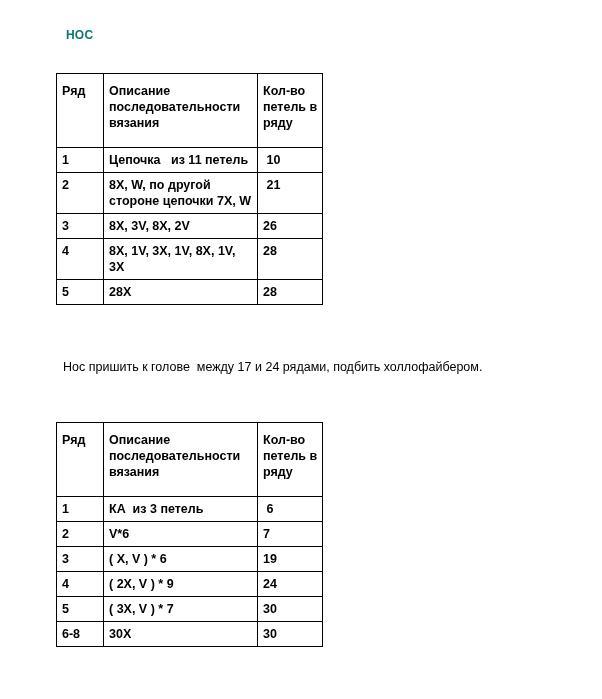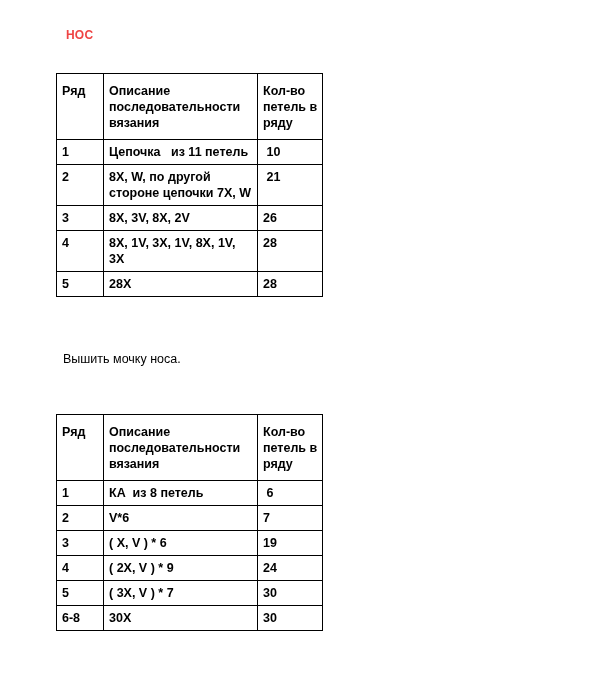--- a/index.html
+++ b/index.html
@@ -19,21 +19,21 @@
     position: relative;
     width: 602px;
     height: 699px;
     background: #ffffff;
   }
   .section-heading {
     margin: 0 0 0 66px;
     font-size: 12px;
     font-weight: bold;
     line-height: 15px;
-    color: #ef4444;
+    color: #0f766e;
     letter-spacing: 0.2px;
   }
   .section-heading.first { margin-top: 28px; }
   .section-heading.second { margin-top: 15px; }
 
   table.pattern-table {
     border-collapse: collapse;
     table-layout: fixed;
     width: 266px;
     margin: 0 0 0 56px;
@@ -48,21 +48,21 @@
     text-align: left;
     font-size: 12.5px;
     font-weight: bold;
     line-height: 16px;
     padding: 4px 3px 4px 5px;
     white-space: pre-wrap;
     word-wrap: break-word;
   }
   .pattern-table th {
     padding-top: 9px;
-    padding-bottom: 8px;
+    padding-bottom: 16px;
   }
   .col-row   { width: 47px; }
   .col-desc  { width: 154px; }
   .col-count { width: 65px; }
 
   .note {
     margin: 0 0 0 63px;
     font-size: 12.5px;
     font-weight: normal;
     line-height: 17px;
@@ -113,41 +113,41 @@
       </tr>
       <tr>
         <td>5</td>
         <td>28X</td>
         <td>28</td>
       </tr>
     </tbody>
   </table>
 
   <div class="note first">
-    <div>Вышить мочку носа.</div>
+    <div>Нос пришить к голове  между 17 и 24 рядами, подбить холлофайбером.</div>
   </div>
 
 
   <table class="pattern-table second">
     <colgroup>
       <col class="col-row">
         <col class="col-desc">
         <col class="col-count">
     </colgroup>
     <thead>
       <tr>
         <th>Ряд</th>
         <th>Описание последовательности вязания</th>
         <th>Кол-во петель в ряду</th>
       </tr>
     </thead>
     <tbody>
       <tr>
         <td>1</td>
-        <td>КА  из 8 петель</td>
+        <td>КА  из 3 петель</td>
         <td> 6</td>
       </tr>
       <tr>
         <td>2</td>
         <td>V*6</td>
         <td>7</td>
       </tr>
       <tr>
         <td>3</td>
         <td>( X, V ) * 6</td>

